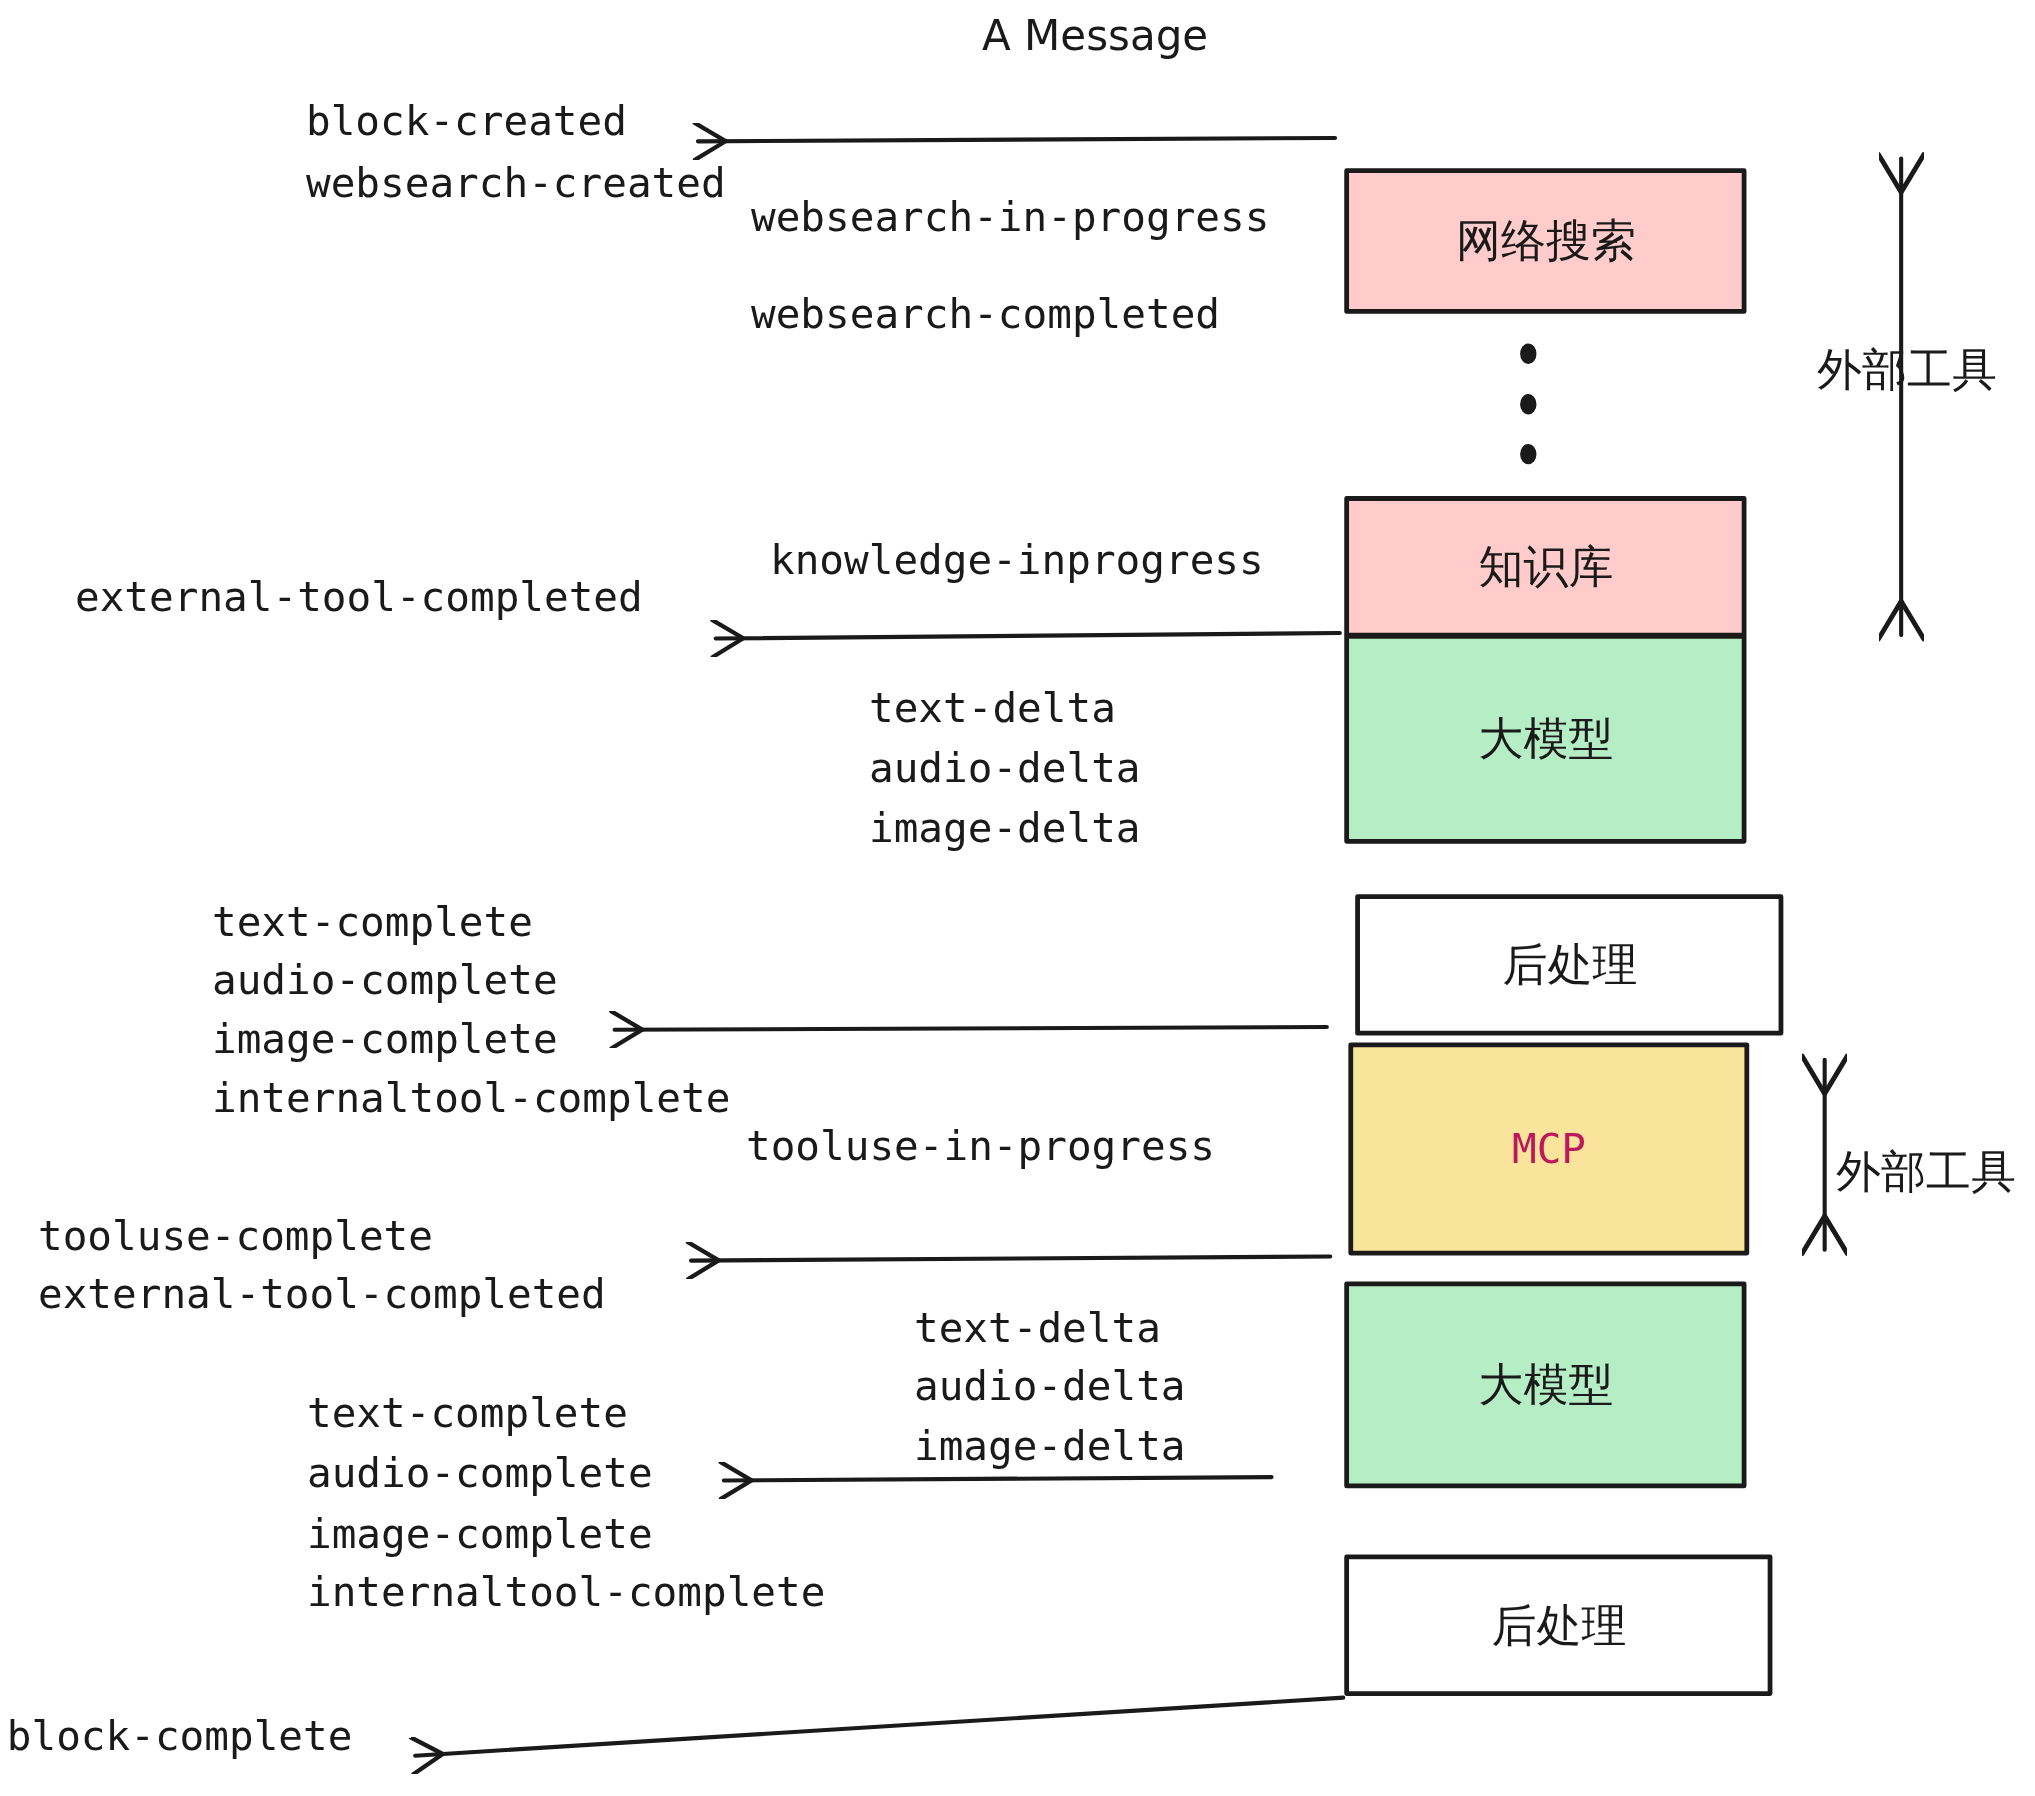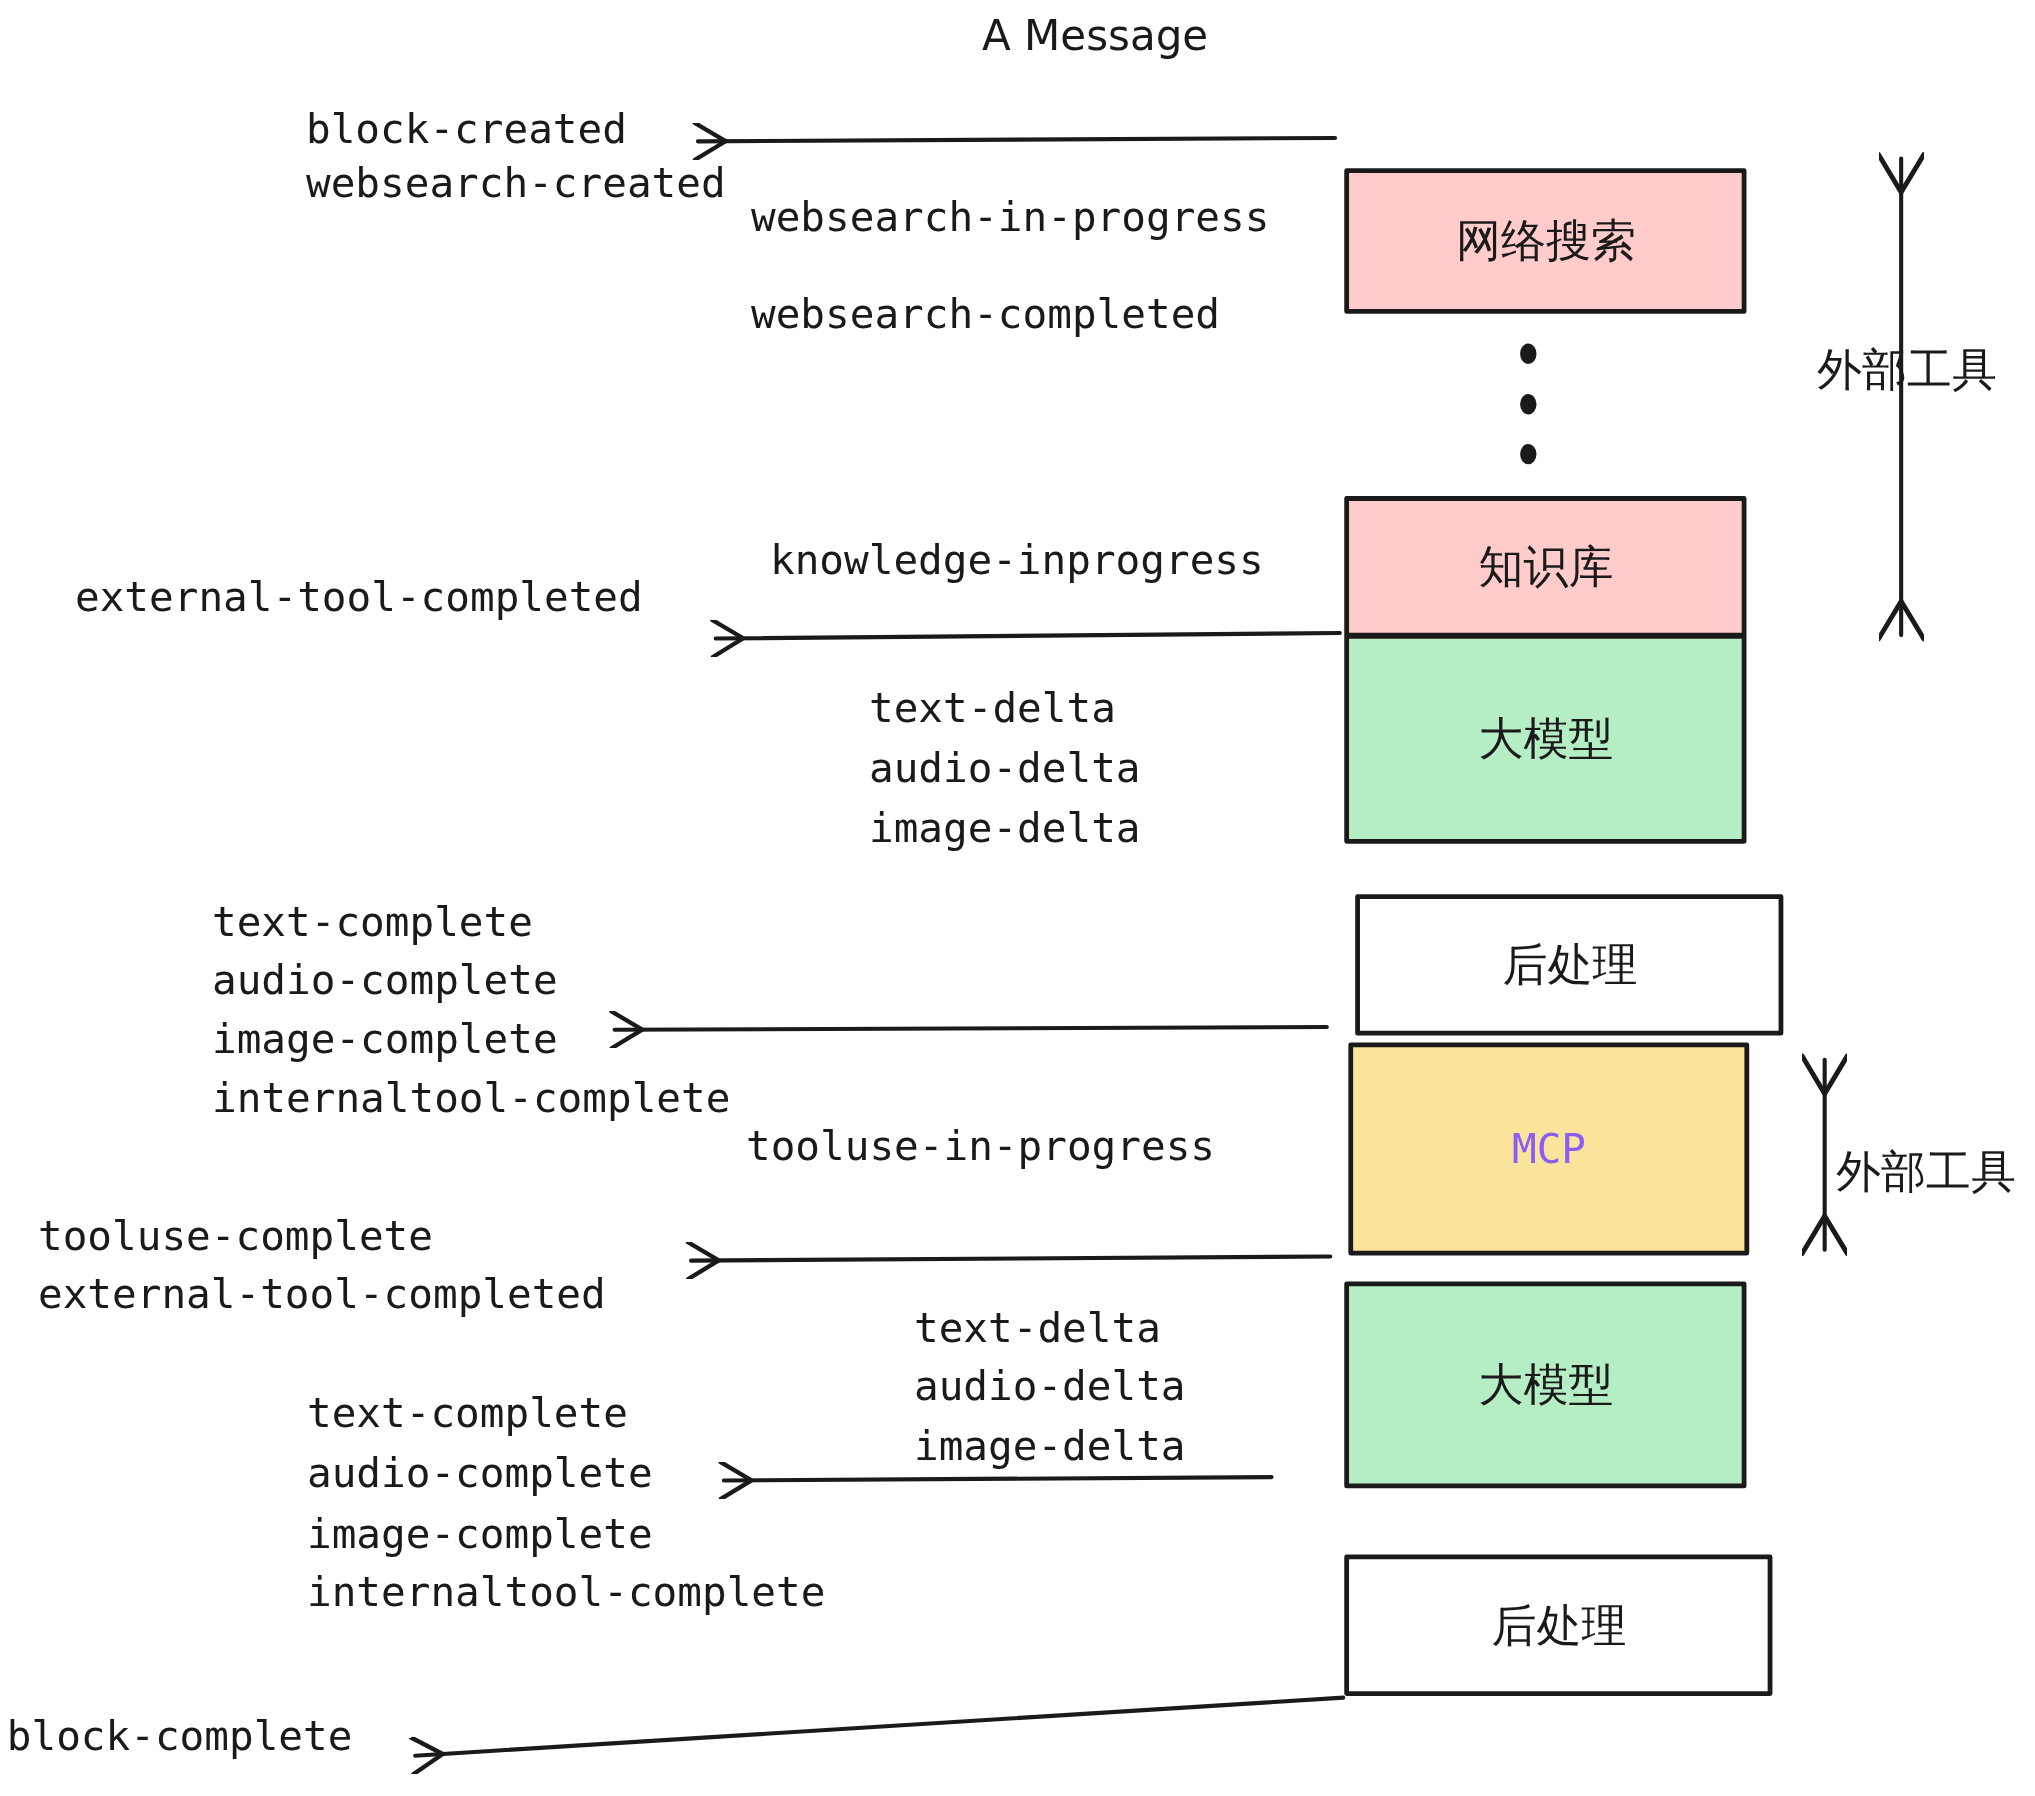--- a/index.html
+++ b/index.html
@@ -12,21 +12,21 @@
   .lbl{position:absolute;white-space:nowrap;font-size:41px;line-height:1;
        font-family:"DejaVu Sans Mono","Liberation Mono",monospace;color:#1a1a1a;}
   .title{position:absolute;white-space:nowrap;font-size:42px;
          font-family:"DejaVu Sans","Liberation Sans",sans-serif;color:#1a1a1a;}
   .cn{position:absolute;white-space:nowrap;font-size:45px;
       font-family:"DejaVu Sans","Liberation Sans",sans-serif;color:#1a1a1a;}
   .boxtxt{position:absolute;white-space:nowrap;font-size:45px;
           font-family:"DejaVu Sans","Liberation Sans",sans-serif;color:#1a1a1a;
           transform:translate(-50%,-50%);text-align:right;}
   .mono-box{position:absolute;white-space:nowrap;font-size:41px;
-          font-family:"DejaVu Sans Mono","Liberation Mono",monospace;color:#8b5cf6;
+          font-family:"DejaVu Sans Mono","Liberation Mono",monospace;color:#be185d;
           transform:translate(-50%,-50%);}
 </style>
 </head>
 <body>
 
 <svg id="canvas" viewBox="0 0 2980 2630" xmlns="http://www.w3.org/2000/svg">
   <defs>
     <marker id="ah" viewBox="0 0 12 12" refX="10" refY="6" markerWidth="9" markerHeight="9" orient="auto-start-reverse" markerUnits="strokeWidth">
       <path d="M 11 0 L 1 6 L 11 12" fill="none" stroke="#1a1a1a" stroke-width="1.4" stroke-linecap="round" stroke-linejoin="round"></path>
     </marker>
@@ -64,21 +64,21 @@
 
 <div id="overlay" style="position:absolute;inset:0;">
   <div class="title" style="left:982px;top:11px;text-align:right;">A Message</div>
 <div class="boxtxt" style="left: 1546px; top: 241px;">网络搜索</div>
     <div class="boxtxt" style="left: 1546px; top: 567px;">知识库</div>
     <div class="boxtxt" style="left: 1546px; top: 739px;">大模型</div>
     <div class="boxtxt" style="left: 1570px; top: 965px;">后处理</div>
     <div class="mono-box" style="left: 1549px; top: 1149px;">MCP</div>
     <div class="boxtxt" style="left: 1546px; top: 1385px;">大模型</div>
     <div class="boxtxt" style="left: 1559px; top: 1626px;">后处理</div>
-    <div class="lbl" style="left: 306px; top: 109px;">block-created</div>
+    <div class="lbl" style="left: 306px; top: 101px;">block-created</div>
     <div class="lbl" style="left: 306px; top: 163px;">websearch-created</div>
     <div class="lbl" style="left: 751px; top: 197px;">websearch-in-progress</div>
     <div class="lbl" style="left: 751px; top: 294px;">websearch-completed</div>
     <div class="lbl" style="left: 770px; top: 540px;">knowledge-inprogress</div>
     <div class="lbl" style="left: 75px; top: 577px;">external-tool-completed</div>
     <div class="lbl" style="left: 869px; top: 688px;">text-delta</div>
     <div class="lbl" style="left: 869px; top: 748px;">audio-delta</div>
     <div class="lbl" style="left: 869px; top: 808px;">image-delta</div>
     <div class="lbl" style="left: 212px; top: 902px;">text-complete</div>
     <div class="lbl" style="left: 212px; top: 960px;">audio-complete</div>

